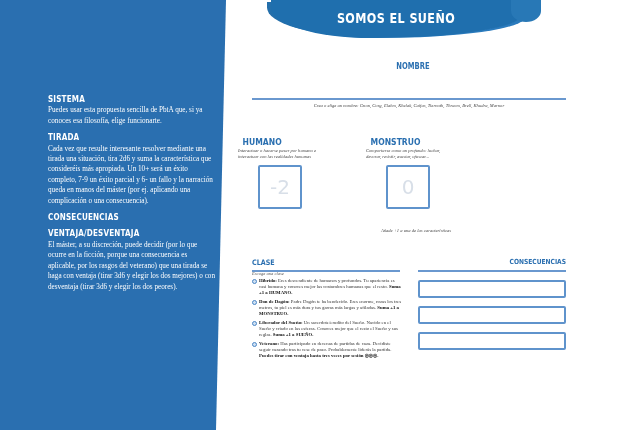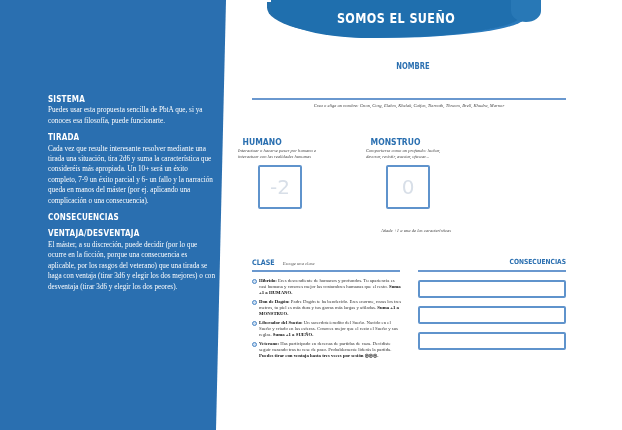--- a/index.html
+++ b/index.html
@@ -75,21 +75,21 @@
       display: flex; align-items: center; justify-content: center;
       color: #d8dfe8; font-family: "DejaVu Sans", sans-serif; font-size: 20px;
     }
     .stat-note {
       position: absolute; left: 110px; width: 180px; top: 228px; text-align: center;
       font-style: italic; font-size: 4.6px; color: #444;
     }
 
     .clase-header {
       position: absolute; left: 36px; top: 258px; width: 148px;
-      display: flex; align-items: baseline; gap: 4px;
+      display: flex; align-items: baseline; gap: 4px; flex-direction: column;
     }
     .clase-title {
       color: #2a6fb0; font-family: "DejaVu Sans", sans-serif; font-weight: bold;
       font-size: 7.5px; transform: scaleX(0.85); transform-origin: left;
     }
     .clase-hint { font-style: italic; font-size: 4.6px; color: #555; }
     .clase-line {
       position: absolute; left: 36px; width: 148px; top: 270px; height: 2px; background: #6a98cf;
     }
     .clase-list { position: absolute; left: 36px; top: 278px; width: 150px; }
@@ -116,21 +116,21 @@
       border: 2px solid #5f93cc; border-radius: 2px;
     }
   </style>
 </head>
 <body>
 
 <div class="left-panel"></div>
 <div class="left-content">
   <div class="lp-section">
     <div class="lp-heading">SISTEMA</div>
-    <p class="lp-para">Puedes usar esta propuesta sencilla de PbtA que, si ya conoces esa filosofía, puede funcionarte.</p>
+    <p class="lp-para">Puedes usar esta propuesta sencilla de PbtA que, si ya conoces esa filosofía, elige funcionarte.</p>
   </div>
   <div class="lp-section">
     <div class="lp-heading">TIRADA</div>
     <p class="lp-para">Cada vez que resulte interesante resolver mediante una tirada una situación, tira 2d6 y suma la característica que consideréis más apropiada. Un 10+ será un éxito completo, 7-9 un éxito parcial y 6- un fallo y la narración queda en manos del máster (por ej. aplicando una complicación o una consecuencia).</p>
   </div>
   <div class="lp-section">
     <div class="lp-heading">CONSECUENCIAS</div>
   </div>
   <div class="lp-section">
     <div class="lp-heading">VENTAJA/DESVENTAJA</div>

